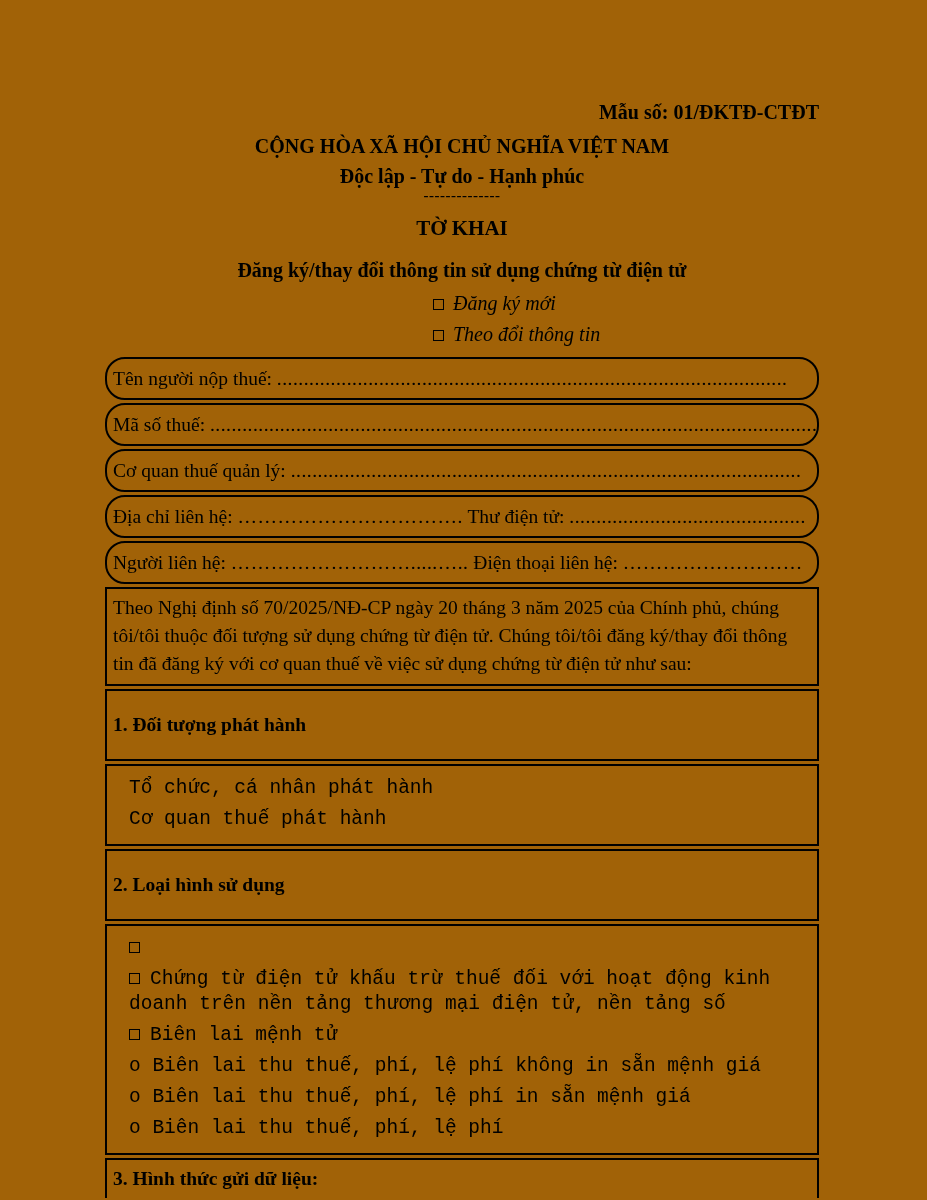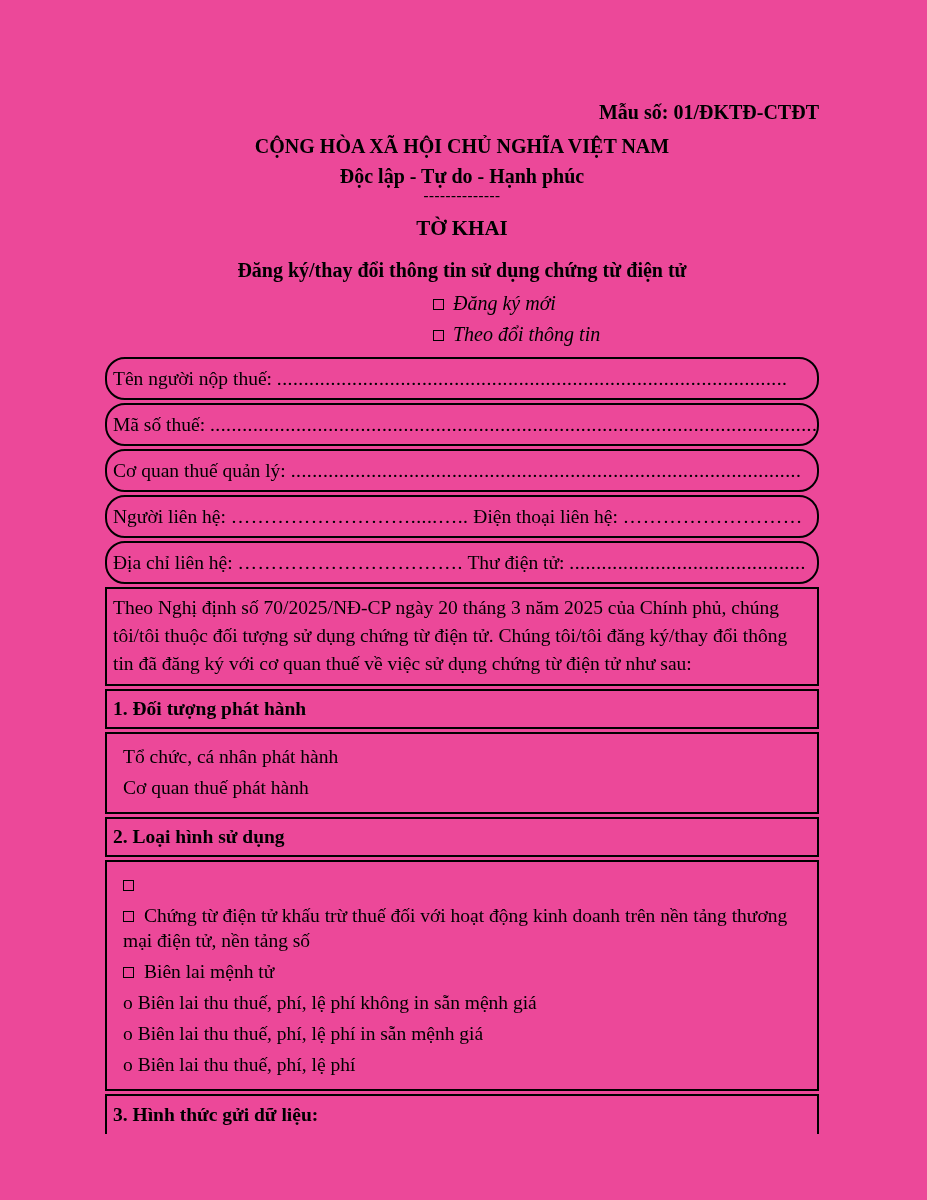--- a/index.html
+++ b/index.html
@@ -1,17 +1,17 @@
 <!DOCTYPE html>
 <html><head>
 <meta charset="utf-8">
 <style>
   html, body { margin: 0; padding: 0; background: #ffffff; }
   .sheet {
-    width: 927px; height: 1200px; background: #ec4899;
+    width: 927px; height: 1200px; background: #a16207;
     font-family: "Liberation Serif", "DejaVu Serif", serif;
     color: #000; position: relative; box-sizing: border-box;
     padding: 100px 108px 0 105px; overflow: hidden;
   }
   .form-no { text-align: right; font-weight: bold; font-size: 20px; line-height: 24px; }
   .nat-title { text-align: center; font-weight: bold; font-size: 20px; line-height: 23px; margin-top: 11px; }
   .motto { text-align: center; font-weight: bold; font-size: 20px; line-height: 23px; margin-top: 7px; }
   .divider { text-align: center; font-weight: bold; font-size: 15px; line-height: 12px; margin-top: 1px; letter-spacing: 0.5px; }
   .title { text-align: center; font-weight: bold; font-size: 21px; line-height: 24px; margin-top: 15px; }
   .subtitle { text-align: center; font-weight: bold; font-size: 20px; line-height: 23px; margin-top: 19px; }
@@ -26,23 +26,23 @@
   }
   .tbl { margin-top: 12px; }
   .row {
     border: 2px solid #000; margin-top: 3px;
     padding: 8px 6px 7px 6px; font-size: 19.5px; line-height: 24px;
     box-sizing: border-box;
   }
   .row:first-child { margin-top: 0; }
   .oneline { white-space: nowrap; overflow: hidden; border-radius: 20px; }
   .para { line-height: 28px; padding: 5px 8px 6px 6px; }
-  .sec { font-weight: bold; padding: 5px 6px; line-height: 26px; }
+  .sec { font-weight: bold; padding: 21px 6px; line-height: 26px; }
   .items { padding: 4px 6px 6px 6px; }
-  .items p { margin: 6px 10px; line-height: 25px; }
+  .items p { margin: 6px 16px; line-height: 25px; font-family: Liberation Mono, monospace; }
   .items p .cb { margin-right: 10px; }
   .last { border-bottom: none; height: 40px; padding-top: 6px; }
   .fill { letter-spacing: 0.5px; }
 </style>
 </head>
 <body>
 
 <div class="sheet">
 
   <div class="form-no">Mẫu số: 01/ĐKTĐ-CTĐT</div>
@@ -68,31 +68,31 @@
       <span>Mã số thuế:</span>
       <span class="fill">...................................................................................................................</span>
     </div>
 
     <div class="row oneline">
       <span>Cơ quan thuế quản lý:</span>
       <span class="fill">...............................................................................................</span>
     </div>
 
     <div class="row oneline">
+      <span>Địa chỉ liên hệ:</span>
+      <span class="fill">…………………………….</span>
+      <span>Thư điện tử:</span>
+      <span class="fill">............................................</span>
+    </div>
+
+    <div class="row oneline">
       <span>Người liên hệ:</span>
       <span class="fill">……………………….....…..</span>
       <span>Điện thoại liên hệ:</span>
       <span class="fill">………………………</span>
-    </div>
-
-    <div class="row oneline">
-      <span>Địa chỉ liên hệ:</span>
-      <span class="fill">…………………………….</span>
-      <span>Thư điện tử:</span>
-      <span class="fill">............................................</span>
     </div>
 
     <div class="row para">Theo Nghị định số 70/2025/NĐ-CP ngày 20 tháng 3 năm 2025 của Chính phủ, chúng tôi/tôi thuộc đối tượng sử dụng chứng từ điện tử. Chúng tôi/tôi đăng ký/thay đổi thông tin đã đăng ký với cơ quan thuế về việc sử dụng chứng từ điện tử như sau:</div>
 
     <div class="row sec">1. Đối tượng phát hành</div>
 
     <div class="row items">
       <p>Tổ chức, cá nhân phát hành</p>
       <p>Cơ quan thuế phát hành</p>
     </div>

